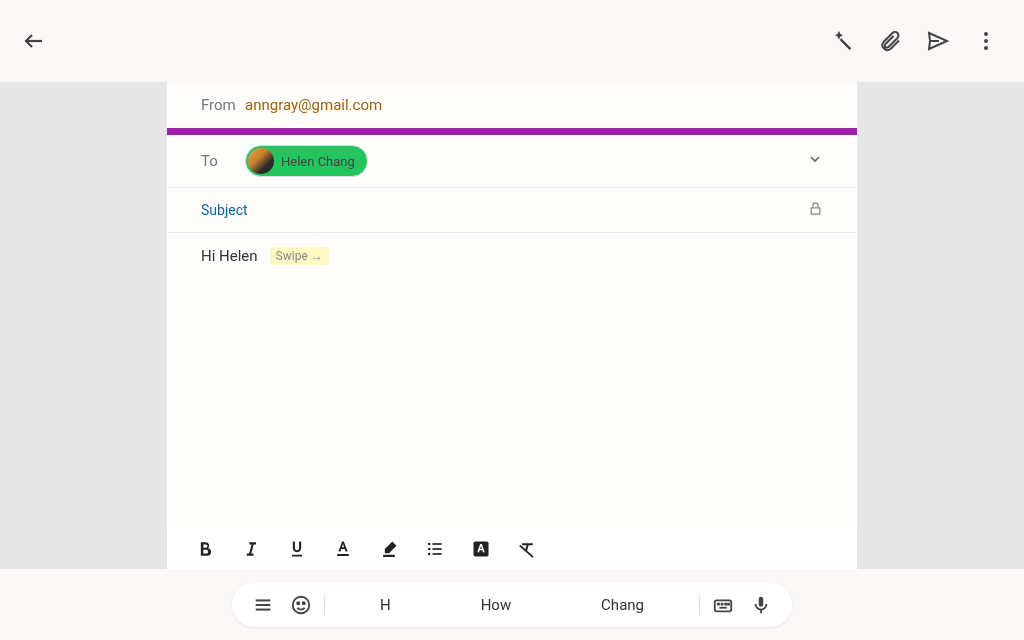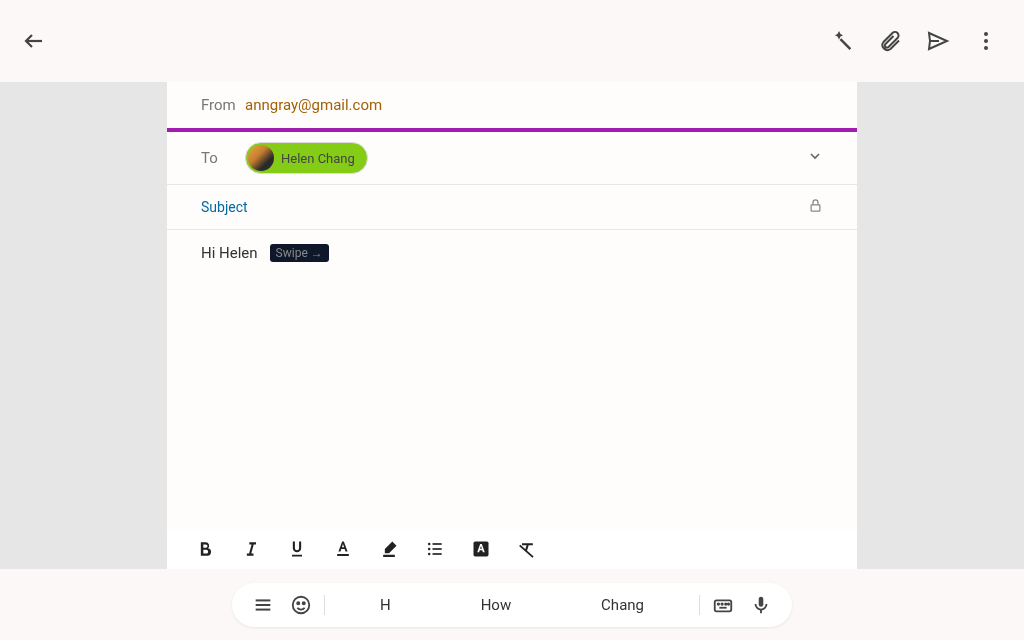--- a/index.html
+++ b/index.html
@@ -59,21 +59,21 @@
       width: 690px;
       height: 447px;
       padding: 0;
       position: relative;
     }
     
     .field-row {
       display: flex;
       align-items: flex-start;
       padding: 14px 34px;
-      border-bottom: 4px solid #a21caf;
+      border-bottom: 7px solid #a21caf;
       min-height: 46px;
     }
     
     .field-label {
       color: #777;
       font-size: 15px;
       width: 44px;
     }
     
     .field-value {
@@ -89,21 +89,21 @@
       position: relative;
     }
     
     .chip {
       display: inline-flex;
       align-items: center;
       border: 1px solid #ddd;
       border-radius: 18px;
       padding: 2px 12px 2px 2px;
       gap: 7px;
-      background: #84cc16;
+      background: #22c55e;
     }
     
     .avatar {
       width: 26px;
       height: 26px;
       border-radius: 50%;
       background: linear-gradient(135deg, #e8a84a 0%, #c77d2e 40%, #2a2a2a 70%);
       flex-shrink: 0;
     }
     
@@ -140,21 +140,21 @@
     .body-area {
       padding: 14px 34px;
       font-size: 15px;
       color: #333;
       display: flex;
       align-items: center;
       gap: 12px;
     }
     
     .swipe-hint {
-      background: #0f172a;
+      background: #fef9c3;
       color: #888;
       font-size: 12px;
       padding: 2px 6px;
       border-radius: 3px;
     }
     
     .format-toolbar {
       position: absolute;
       bottom: 0;
       left: 167px;

